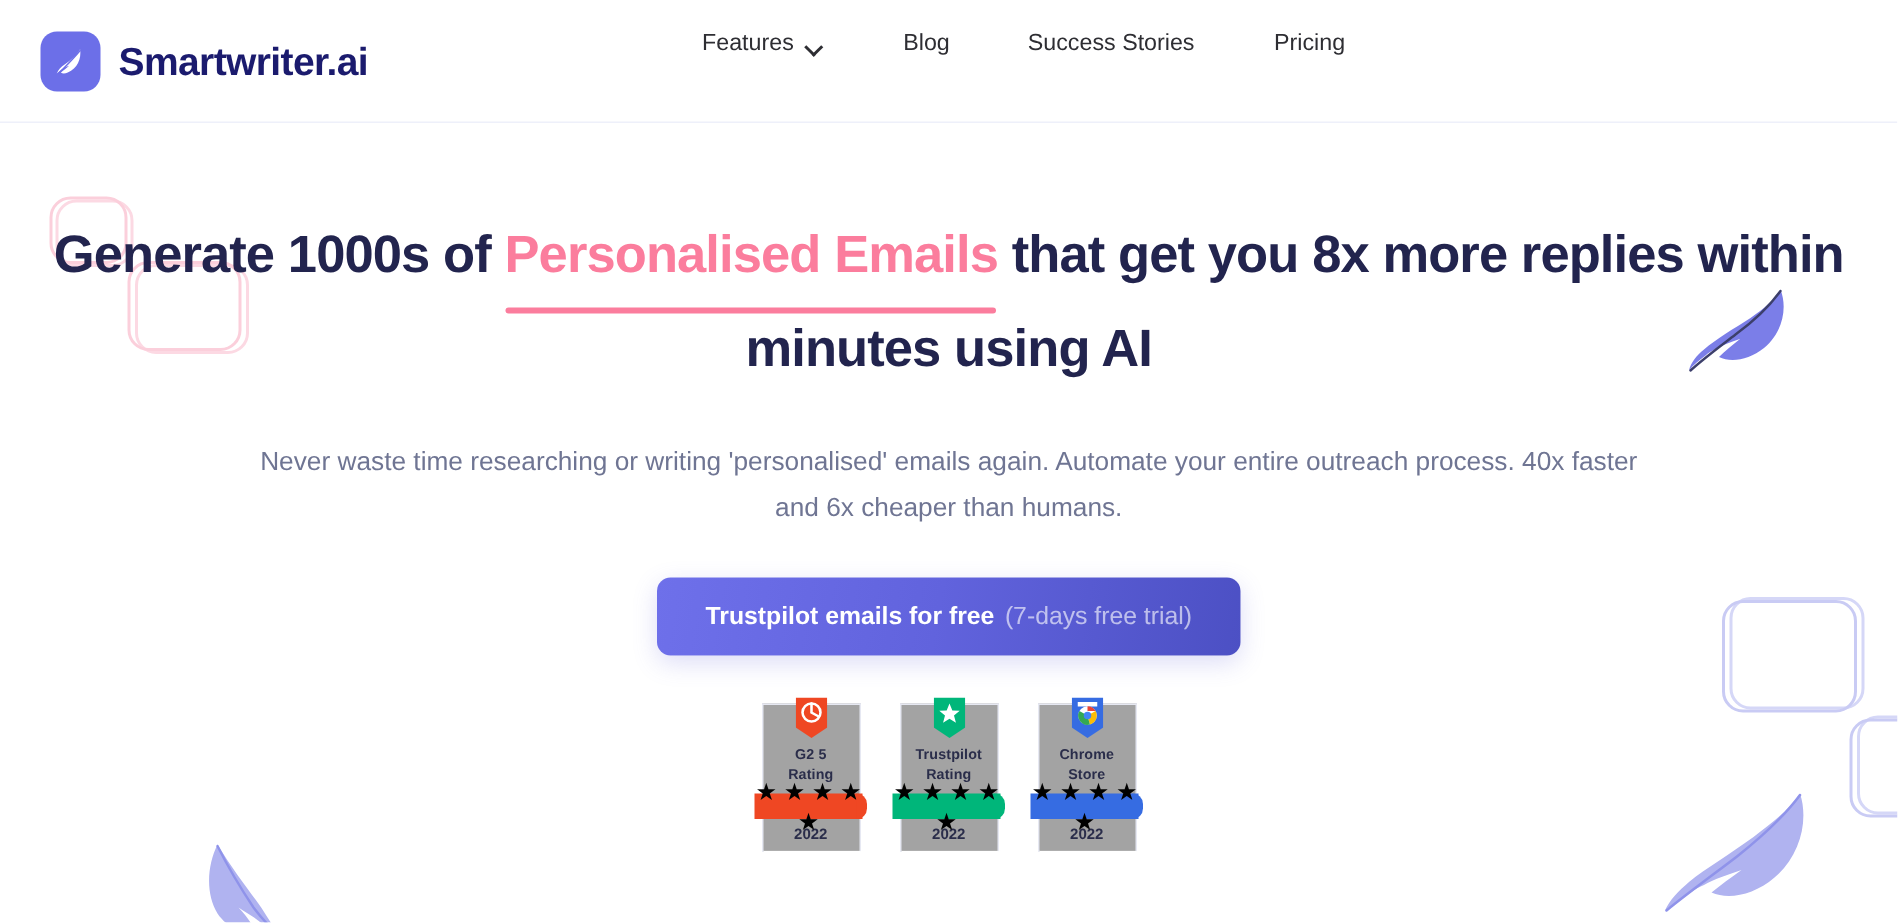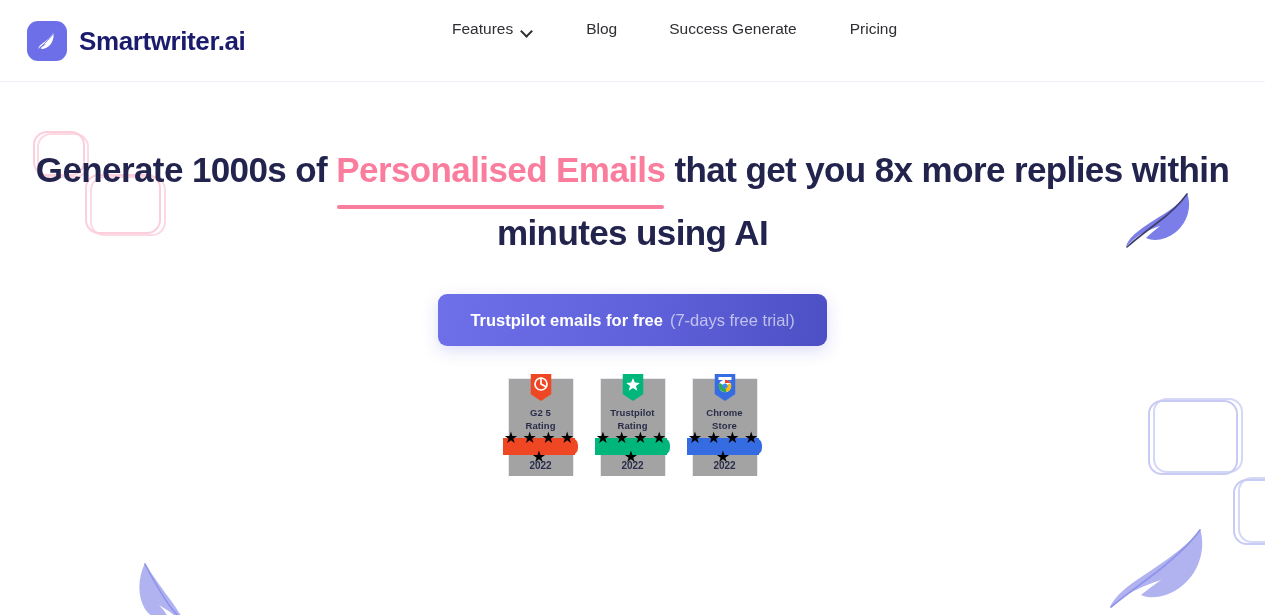--- a/index.html
+++ b/index.html
@@ -50,21 +50,21 @@
   .brand-name {
     font-size: 26px;
     font-weight: 700;
     color: #1b1b6e;
     letter-spacing: -0.4px;
     white-space: nowrap;
   }
 
   .nav {
     position: absolute;
-    left: 452px;
+    left: 468px;
     top: 0;
     height: 58px;
     display: flex;
     align-items: center;
     gap: 0;
   }
   .nav-item {
     display: flex;
     align-items: center;
     gap: 9px;
@@ -319,36 +319,37 @@
         <span>Features</span>
         <span class="caret"></span>
       </div>
 
 
       <div class="nav-item nav-gap-3">
         <span>Blog</span>
       </div>
 
       <div class="nav-item nav-gap-4">
-        <span>Success Generate</span>
+        <span>Success Stories</span>
       </div>
 
       <div class="nav-item">
         <span>Pricing</span>
       </div>
 
     </nav>
   </header>
 
   <section class="hero">
 
     <h1 class="headline">
       <span>Generate 1000s of </span><span class="hl-accent">Personalised Emails</span><span> that get you 8x more replies within minutes using AI</span>
     </h1>
 
+    <p class="subhead">Never waste time researching or writing 'personalised' emails again. Automate your entire outreach process. 40x faster and 6x cheaper than humans.</p>
 
     <div class="cta-wrap">
       <button class="cta-button">
         <span>Trustpilot emails for free</span><span class="cta-sub">(7-days free trial)</span>
       </button>
     </div>
 
 
     <div class="badges">
 

